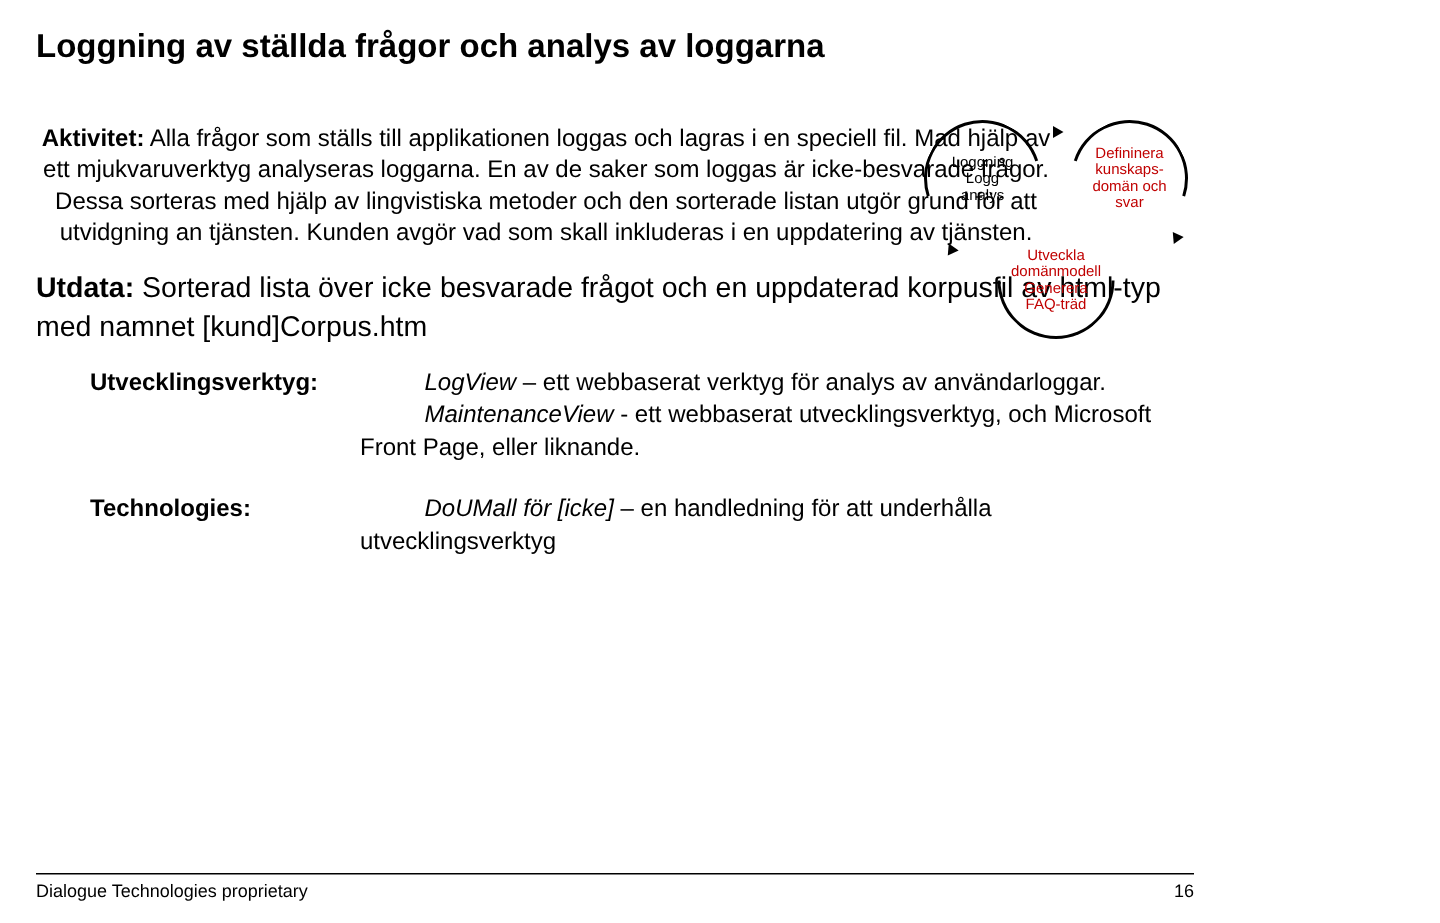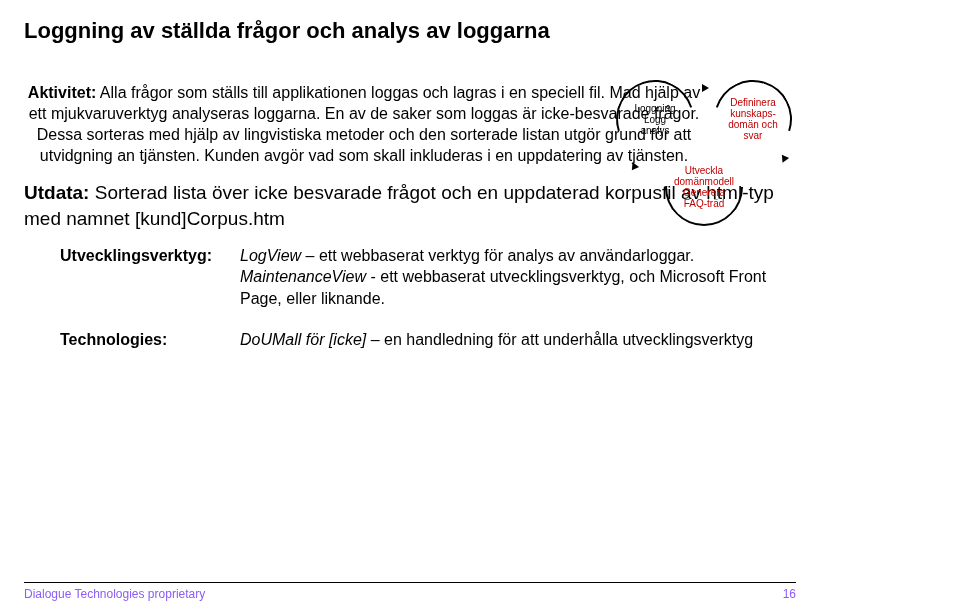--- a/index.html
+++ b/index.html
@@ -19,28 +19,28 @@
     .arc-top-right { width: 78px; height: 78px; left: 158px; top: 0; border-bottom-color: transparent; border-left-color: transparent; transform: rotate(-27deg); }
     .arc-top-right .arclabel { transform: rotate(27deg); color: #c00000; }
     .arc-bottom    { width: 78px; height: 78px; left: 109px; top: 68px; border-top-color: transparent; border-right-color: transparent; transform: rotate(-45deg); }
     .arc-bottom .arclabel { transform: rotate(45deg); color: #c00000; }
     .arrow { position: absolute; width: 0; height: 0; }
     .arrow.a1 { left: 146px; top: 4px;  border-left: 7px solid #000; border-top: 4px solid transparent; border-bottom: 4px solid transparent; }
     .arrow.a2 { left: 224px; top: 76px; border-top: 7px solid #000; border-left: 4px solid transparent; border-right: 4px solid transparent; transform: rotate(25deg); }
     .arrow.a3 { left: 74px;  top: 82px; border-bottom: 7px solid #000; border-left: 4px solid transparent; border-right: 4px solid transparent; transform: rotate(-25deg); }
 
     .bold { font-weight: bold; }
-    .italic { font-style: italic; }
+    .italic { font-style: italic; margin-left: 43px; }
 
     .grid2 { display: grid; grid-template-columns: 210px 1fr; column-gap: 6px; align-items: baseline; margin-top: 10px; }
     .grid2 .lab { font-weight: bold; font-size: 16px; margin-left: 36px; }
     .grid2 .val { font-size: 16px; line-height: 1.35; }
     .row { display: contents; }
 
-    .footer { position: absolute; left: 0; right: 0; bottom: 14px; padding: 0 24px; display: flex; justify-content: flex-end; align-items: flex-end; font-size: 12px; color: #8b5cf6; }
+    .footer { position: absolute; left: 0; right: 0; bottom: 14px; padding: 0 24px; display: flex; justify-content: flex-end; align-items: flex-end; font-size: 12px; color: #000000; }
     .footer .line { border-top: 1px solid #000; margin-bottom: 4px; }
     .footer-left { width: 100%; }
     .footer-inner { display: flex; justify-content: space-between; }
   </style>
 </head>
 <body>
 
 <div class="page">
   <h1 class="title">Loggning av ställda frågor och analys av loggarna</h1>
 

